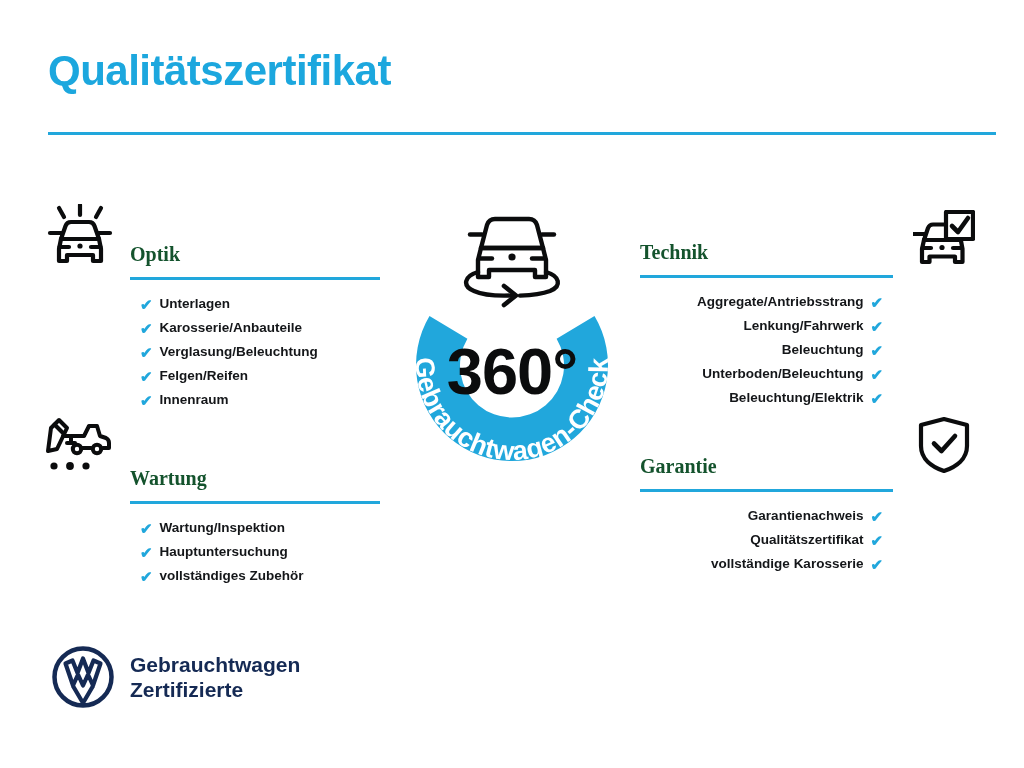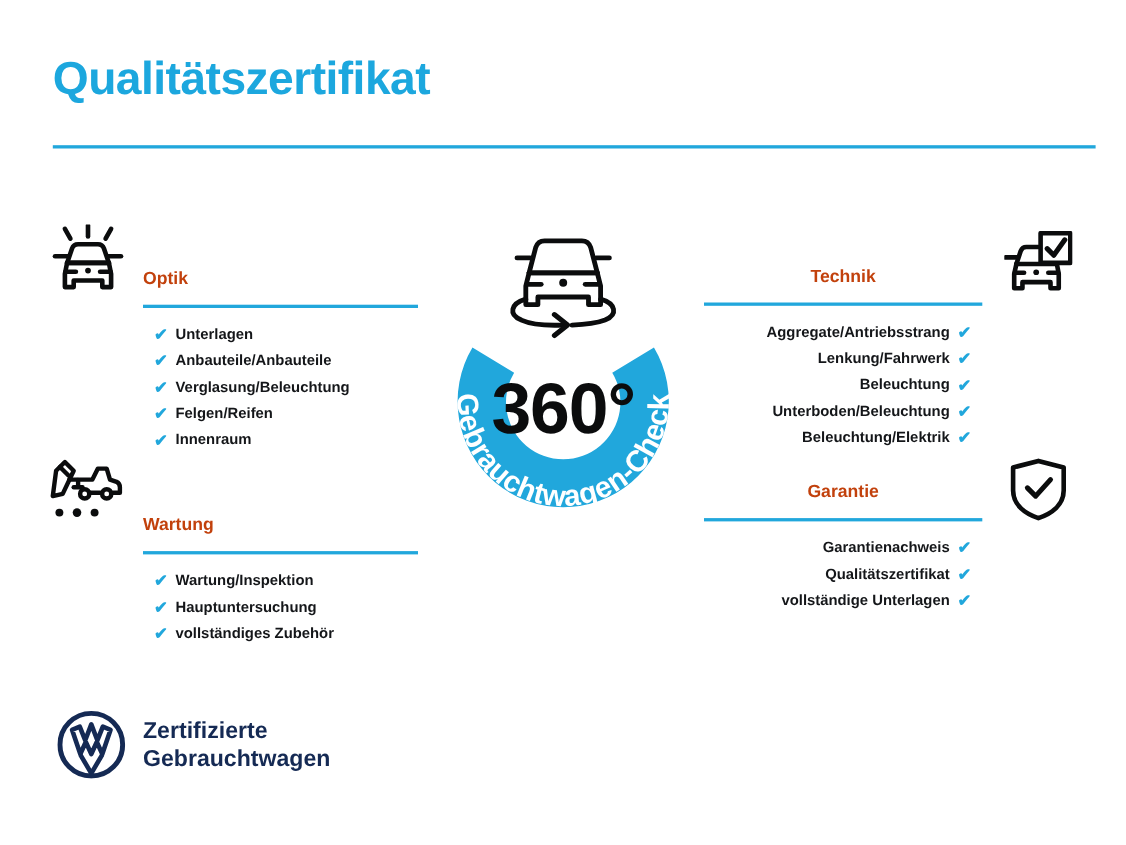--- a/index.html
+++ b/index.html
@@ -37,25 +37,26 @@
 
   
   .section {
     position: absolute;
   }
   .sec-head {
     position: relative;
     height: 40px;
   }
   .sec-title {
-    font-size: 16px;
-    font-weight: bold;
-    color: #c2410c;
+    font-size: 20px;
+    font-weight: bold;
+    color: #14532d;
     line-height: 28px;
     white-space: nowrap;
+    font-family: Liberation Serif, serif;
   }
   .sec-rule {
     position: absolute;
     left: 0;
     right: 0;
     bottom: 0;
     height: 3px;
     background: #21A7DC;
   }
   .sec-list {
@@ -79,30 +80,30 @@
     font-size: 15px;
     font-weight: bold;
     line-height: 1;
   }
 
   
   .col-left .sec-title { text-align: left; }
   .col-left .sec-list li { justify-content: flex-start; padding-left: 10px; }
 
   
-  .col-right .sec-title { text-align: center; }
+  .col-right .sec-title { text-align: left; }
   .col-right .sec-list li { justify-content: flex-end; padding-right: 10px; }
   .col-right .sec-list li .check { order: 2; }
   .col-right .sec-list li .lbl { order: 1; }
 
   
   #section-optik   { left: 130px; top: 240px; width: 250px; }
   #section-wartung { left: 130px; top: 436px; width: 250px; margin-top: 28px; }
   #section-technik { left: 640px; top: 238px; width: 253px; }
-  #section-garantie{ left: 640px; top: 434px; width: 253px; }
+  #section-garantie{ left: 640px; top: 452px; width: 253px; }
 
   
   .sec-icon { position: absolute; }
   #icon-optik    { left: 47px;  top: 204px; }
   #icon-wartung  { left: 45px;  top: 416px; }
   #icon-technik  { left: 913px; top: 210px; }
   #icon-garantie { left: 917px; top: 416px; }
 
   
   #badge-360 {
@@ -239,21 +240,21 @@
     <div class="sec-title">Optik</div>
     <div class="sec-rule"></div>
   </div>
   <ul class="sec-list">
     <li>
         <span class="check">✔</span>
         <span class="lbl">Unterlagen</span>
       </li>
     <li>
         <span class="check">✔</span>
-        <span class="lbl">Anbauteile/Anbauteile</span>
+        <span class="lbl">Karosserie/Anbauteile</span>
       </li>
     <li>
         <span class="check">✔</span>
         <span class="lbl">Verglasung/Beleuchtung</span>
       </li>
     <li>
         <span class="check">✔</span>
         <span class="lbl">Felgen/Reifen</span>
       </li>
     <li>
@@ -321,29 +322,29 @@
   <ul class="sec-list">
     <li>
         <span class="lbl">Garantienachweis</span>
         <span class="check">✔</span>
       </li>
     <li>
         <span class="lbl">Qualitätszertifikat</span>
         <span class="check">✔</span>
       </li>
     <li>
-        <span class="lbl">vollständige Unterlagen</span>
+        <span class="lbl">vollständige Karosserie</span>
         <span class="check">✔</span>
       </li>
   </ul>
 </div>
 
 <div id="footer-logo">
   <svg width="62" height="62" viewBox="0 0 62 62">
     <circle cx="31" cy="31" r="28.5" fill="none" stroke="#152A54" stroke-width="4.5"></circle>
     <path d="M31 12.5 L36.5 27 L41.5 14.5 L48.5 17.5 L41 39.5 L36 28.5 L31 39.5 L26 28.5 L21 39.5 L13.5 17.5 L20.5 14.5 L25.5 27 Z" fill="none" stroke="#152A54" stroke-width="4.2" stroke-linejoin="round"></path>
     <path d="M21 40 L31 57 L41 40" fill="none" stroke="#152A54" stroke-width="4.2" stroke-linejoin="round"></path>
   </svg>
   <div>
+    <div class="vw-text">Gebrauchtwagen</div>
     <div class="vw-text">Zertifizierte</div>
-    <div class="vw-text">Gebrauchtwagen</div>
   </div>
 </div>
 
 </body></html>

